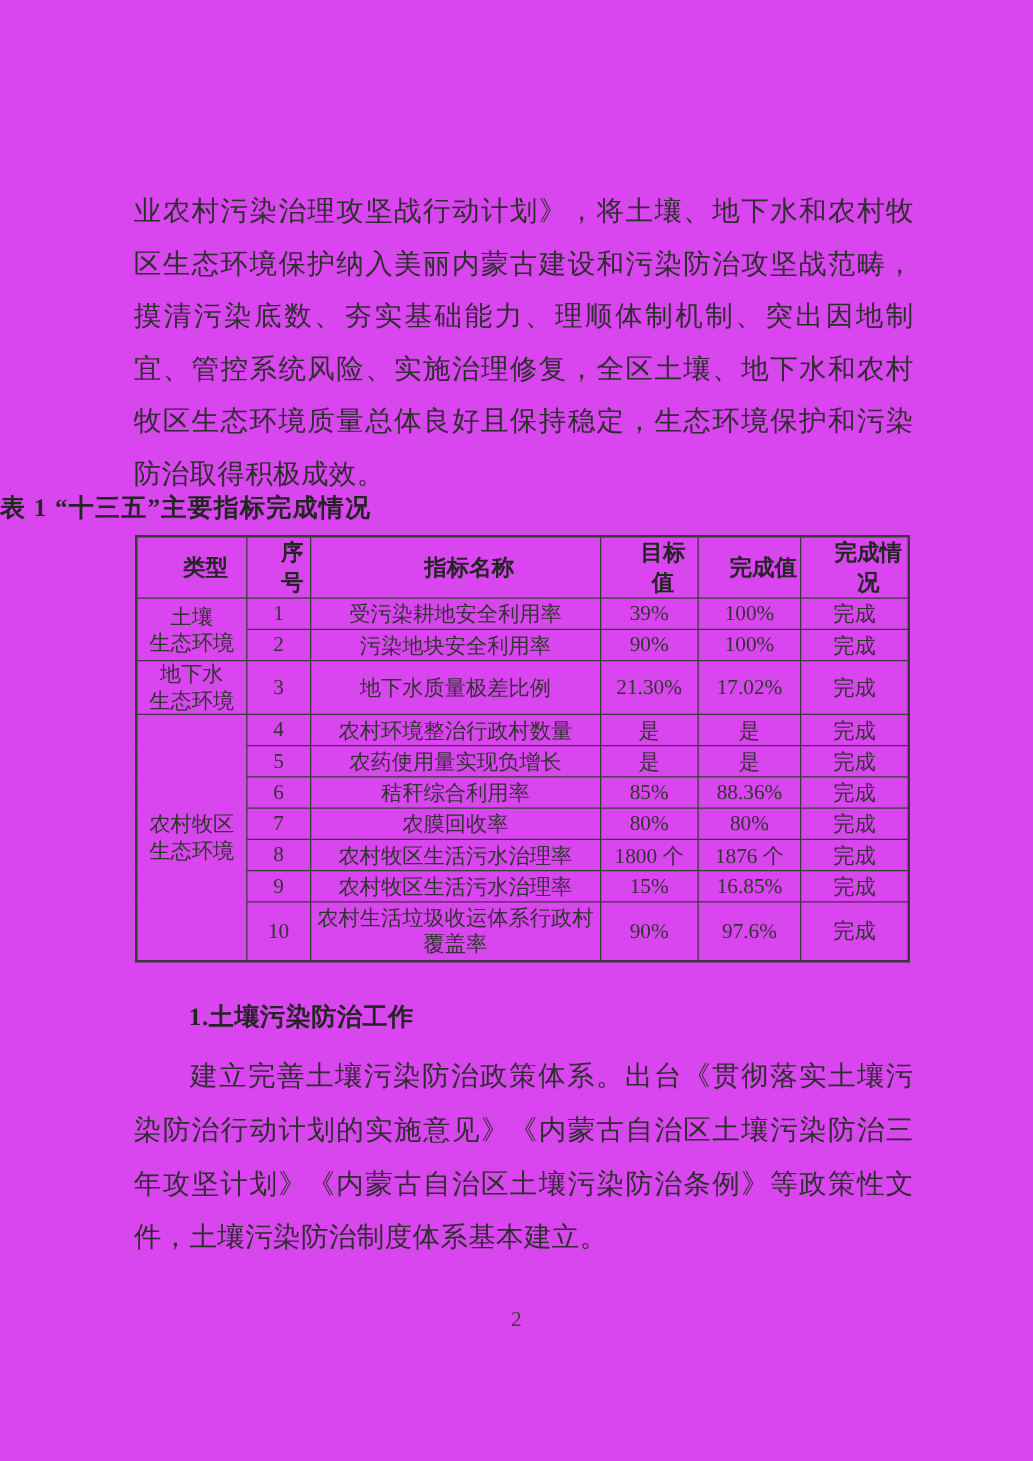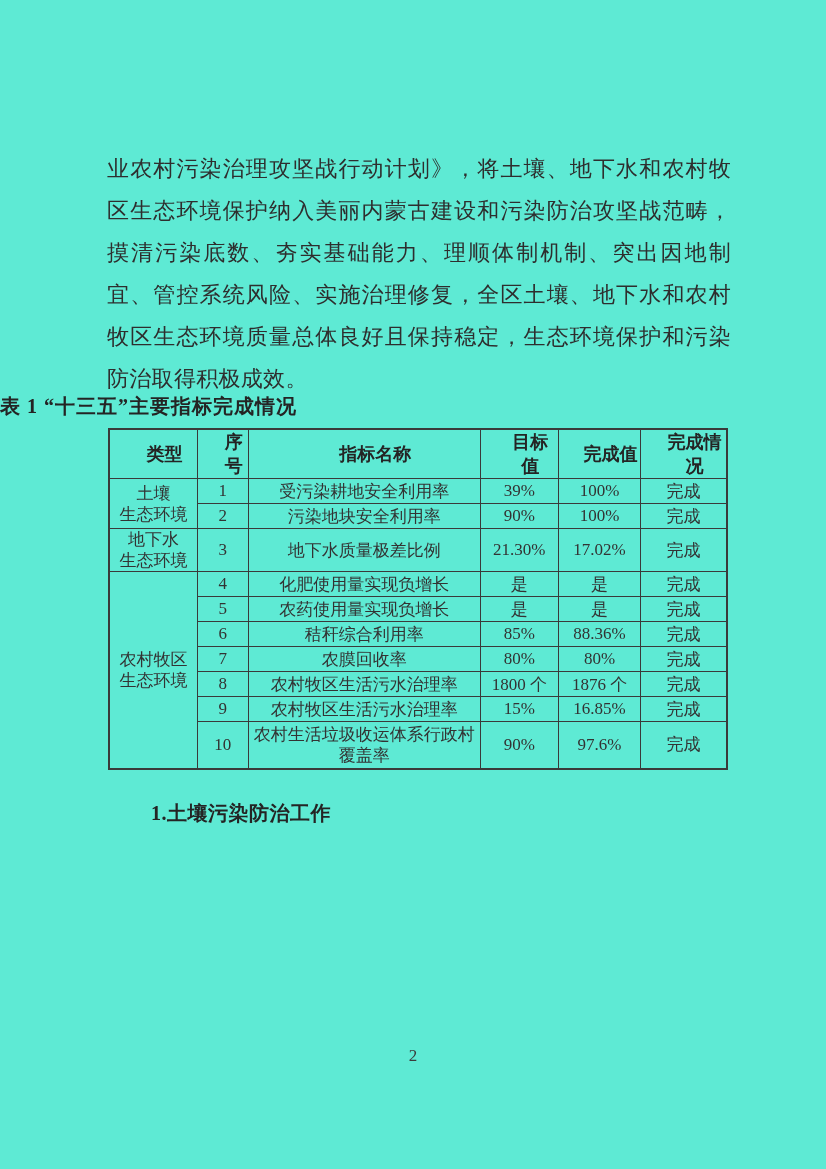--- a/index.html
+++ b/index.html
@@ -10,21 +10,21 @@
   body {
     width: 826px;
     height: 1169px;
     font-family: "Liberation Serif", "DejaVu Serif", serif;
     color: #2b2b2b;
   }
   .page {
     position: relative;
     width: 826px;
     height: 1169px;
-    background: #5eead4;
+    background: #d946ef;
     overflow: hidden;
   }
   .para {
     position: absolute;
     left: 107px;
     width: 624px;
     font-size: 22px;
     line-height: 42px;
     text-align: justify;
     text-justify: inter-ideograph;
@@ -152,21 +152,21 @@
         <td>3</td>
         <td class="name-cell">地下水质量极差比例</td>
         <td>21.30%</td>
         <td>17.02%</td>
         <td>完成</td>
       </tr>
       <tr class="row-std">
         <td class="type-cell" rowspan="7">农村牧区
 生态环境</td>
         <td>4</td>
-        <td class="name-cell">化肥使用量实现负增长</td>
+        <td class="name-cell">农村环境整治行政村数量</td>
         <td>是</td>
         <td>是</td>
         <td>完成</td>
       </tr>
       <tr class="row-std">
         <td>5</td>
         <td class="name-cell">农药使用量实现负增长</td>
         <td>是</td>
         <td>是</td>
         <td>完成</td>
@@ -204,16 +204,17 @@
         <td class="name-cell">农村生活垃圾收运体系行政村覆盖率</td>
         <td>90%</td>
         <td>97.6%</td>
         <td>完成</td>
       </tr>
     </tbody>
   </table>
 
   <div class="section-heading">1.土壤污染防治工作</div>
 
+  <div class="para para-section">建立完善土壤污染防治政策体系。出台《贯彻落实土壤污染防治行动计划的实施意见》《内蒙古自治区土壤污染防治三年攻坚计划》《内蒙古自治区土壤污染防治条例》等政策性文件，土壤污染防治制度体系基本建立。</div>
 
   <div class="page-number">2</div>
 
 </div>
 
 </body></html>

